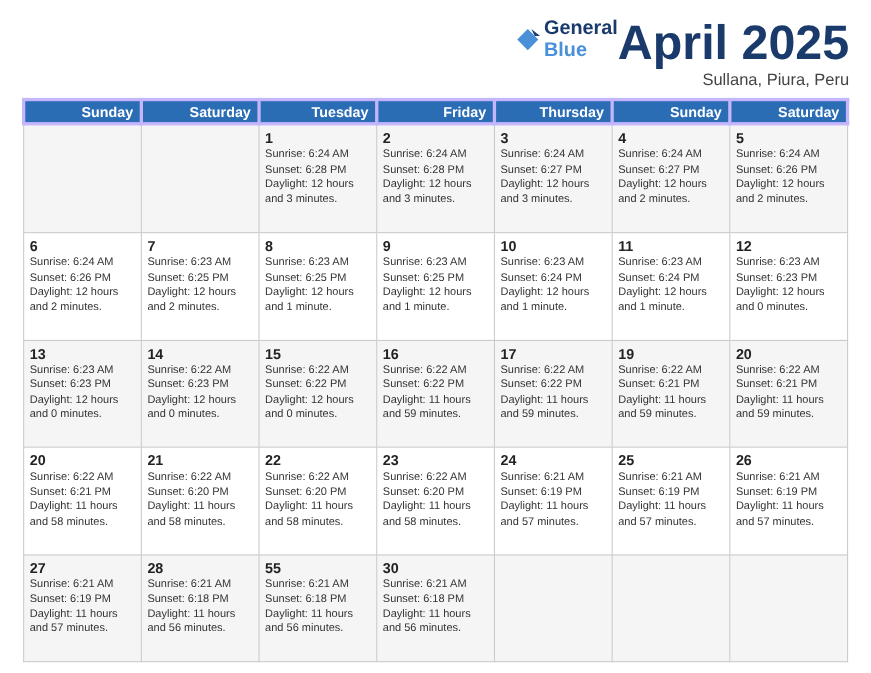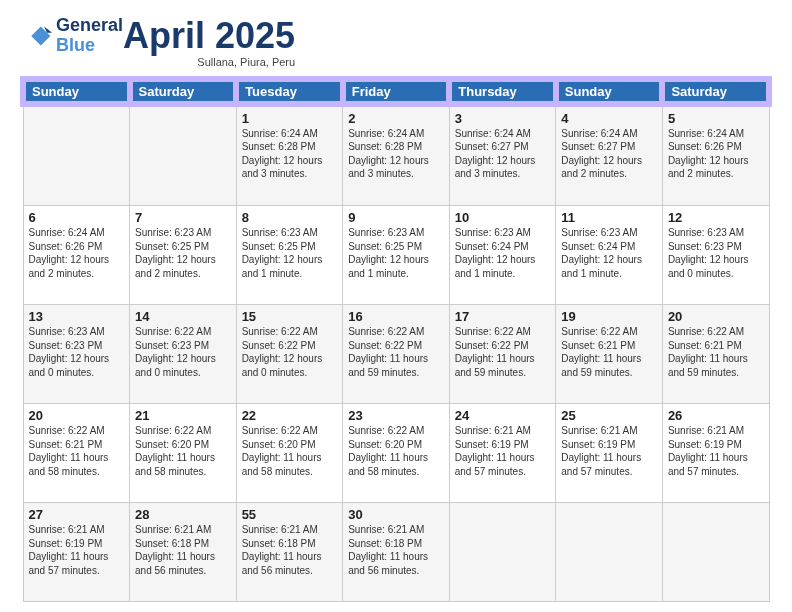--- a/index.html
+++ b/index.html
@@ -12,21 +12,21 @@
     }
     .page {
       width: 792px;
       height: 612px;
       padding: 16px 20px 10px 20px;
       display: flex;
       flex-direction: column;
     }
     .header {
       display: flex;
-      justify-content: flex-start;
+      justify-content: flex-end;
       align-items: flex-start;
       margin-bottom: 8px;
     }
     .logo {
       display: flex;
       align-items: center;
       gap: 4px;
     }
     .logo-text {
       font-size: 18px;
@@ -38,42 +38,42 @@
       color: #4a90d9;
     }
     .logo-icon {
       width: 32px;
       height: 32px;
     }
     .title-block {
       text-align: right;
     }
     .main-title {
-      font-size: 36px;
+      font-size: 44px;
       font-weight: bold;
       color: #1a3a6b;
       line-height: 1.1;
     }
     .subtitle {
-      font-size: 11px;
+      font-size: 15px;
       color: #444;
     }
     .calendar {
       width: 100%;
       border-collapse: collapse;
       flex: 1;
     }
     .calendar th {
       background: #2a6db5;
       color: #fff;
       font-size: 13px;
       font-weight: bold;
       padding: 2px 6px;
-      text-align: left;
-      border: 6px solid #c4b5fd;
+      text-align: right;
+      border: 3px solid #c4b5fd;
     }
     .calendar td {
       border: 1px solid #ccc;
       vertical-align: top;
       padding: 4px 5px;
       width: calc(100% / 7);
       background: #fff;
     }
     .day-num {
       font-size: 13px;

